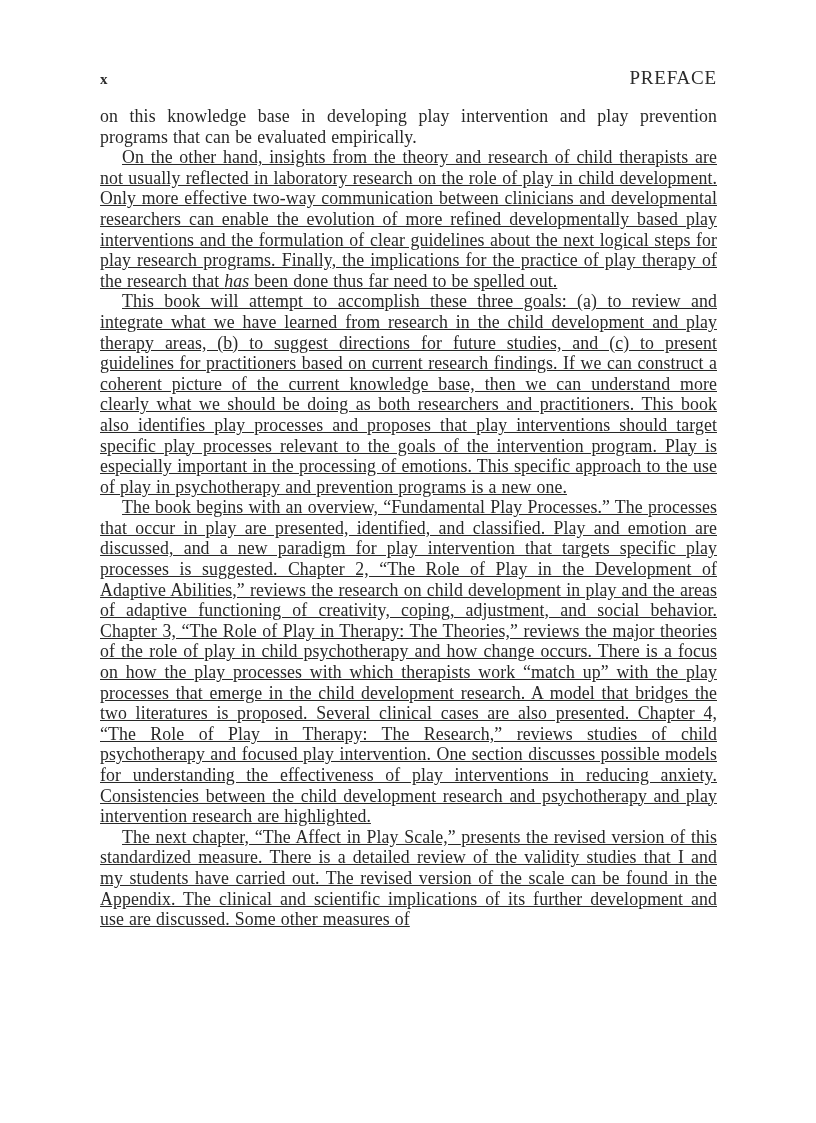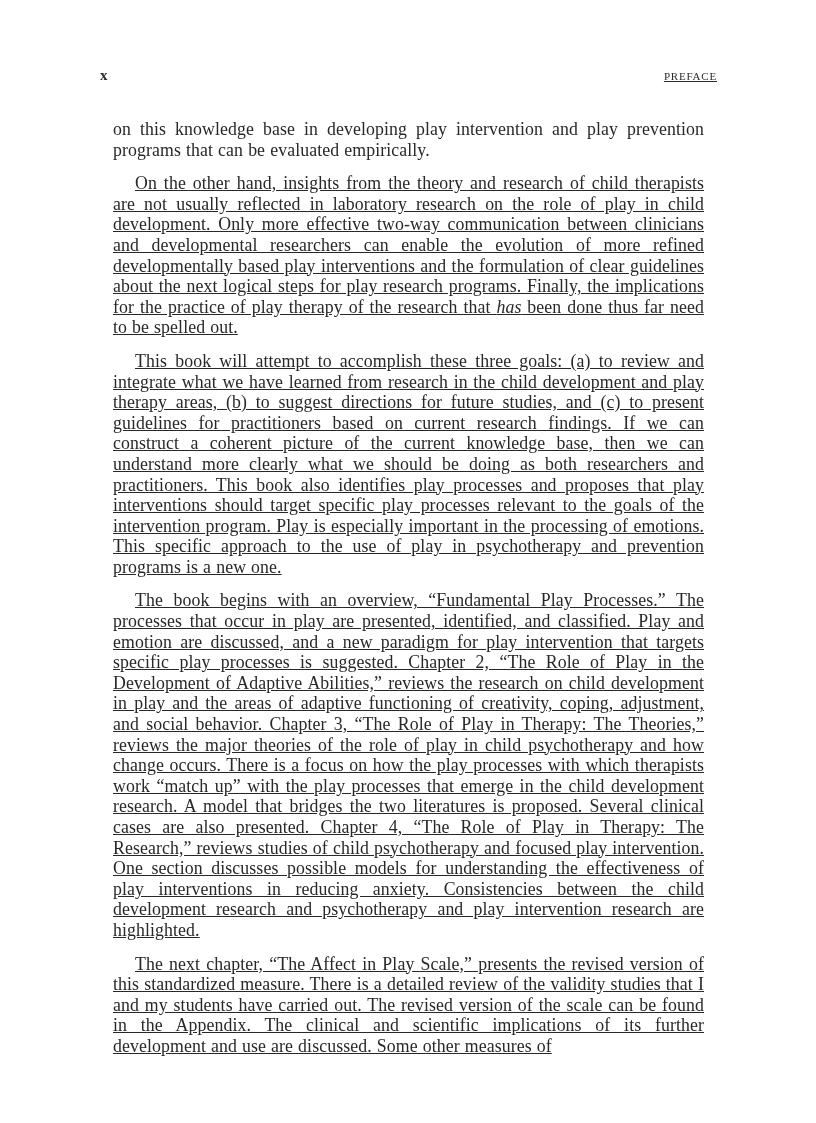--- a/index.html
+++ b/index.html
@@ -25,33 +25,32 @@
     display: flex;
     justify-content: space-between;
     align-items: baseline;
   }
   .page-number {
     font-weight: 700;
     font-size: 15px;
     color: #2b2b2b;
   }
   .running-title {
-    font-size: 11px;
+    font-size: 19px;
     letter-spacing: 0.8px;
     color: #2b2b2b;
-    text-decoration: underline;
   }
   .body-text {
     position: absolute;
     top: 106px;
     left: 100px;
     width: 617px;
   }
   .body-text p.para {
-    margin: 13px;
+    margin: 0;
     font-size: 17.8px;
     line-height: 20.6px;
     text-align: justify;
     letter-spacing: 0.1px;
     word-spacing: 0.5px;
   }
   .body-text p.para.indent {
     text-indent: 22px;
     text-decoration: underline;
   }

